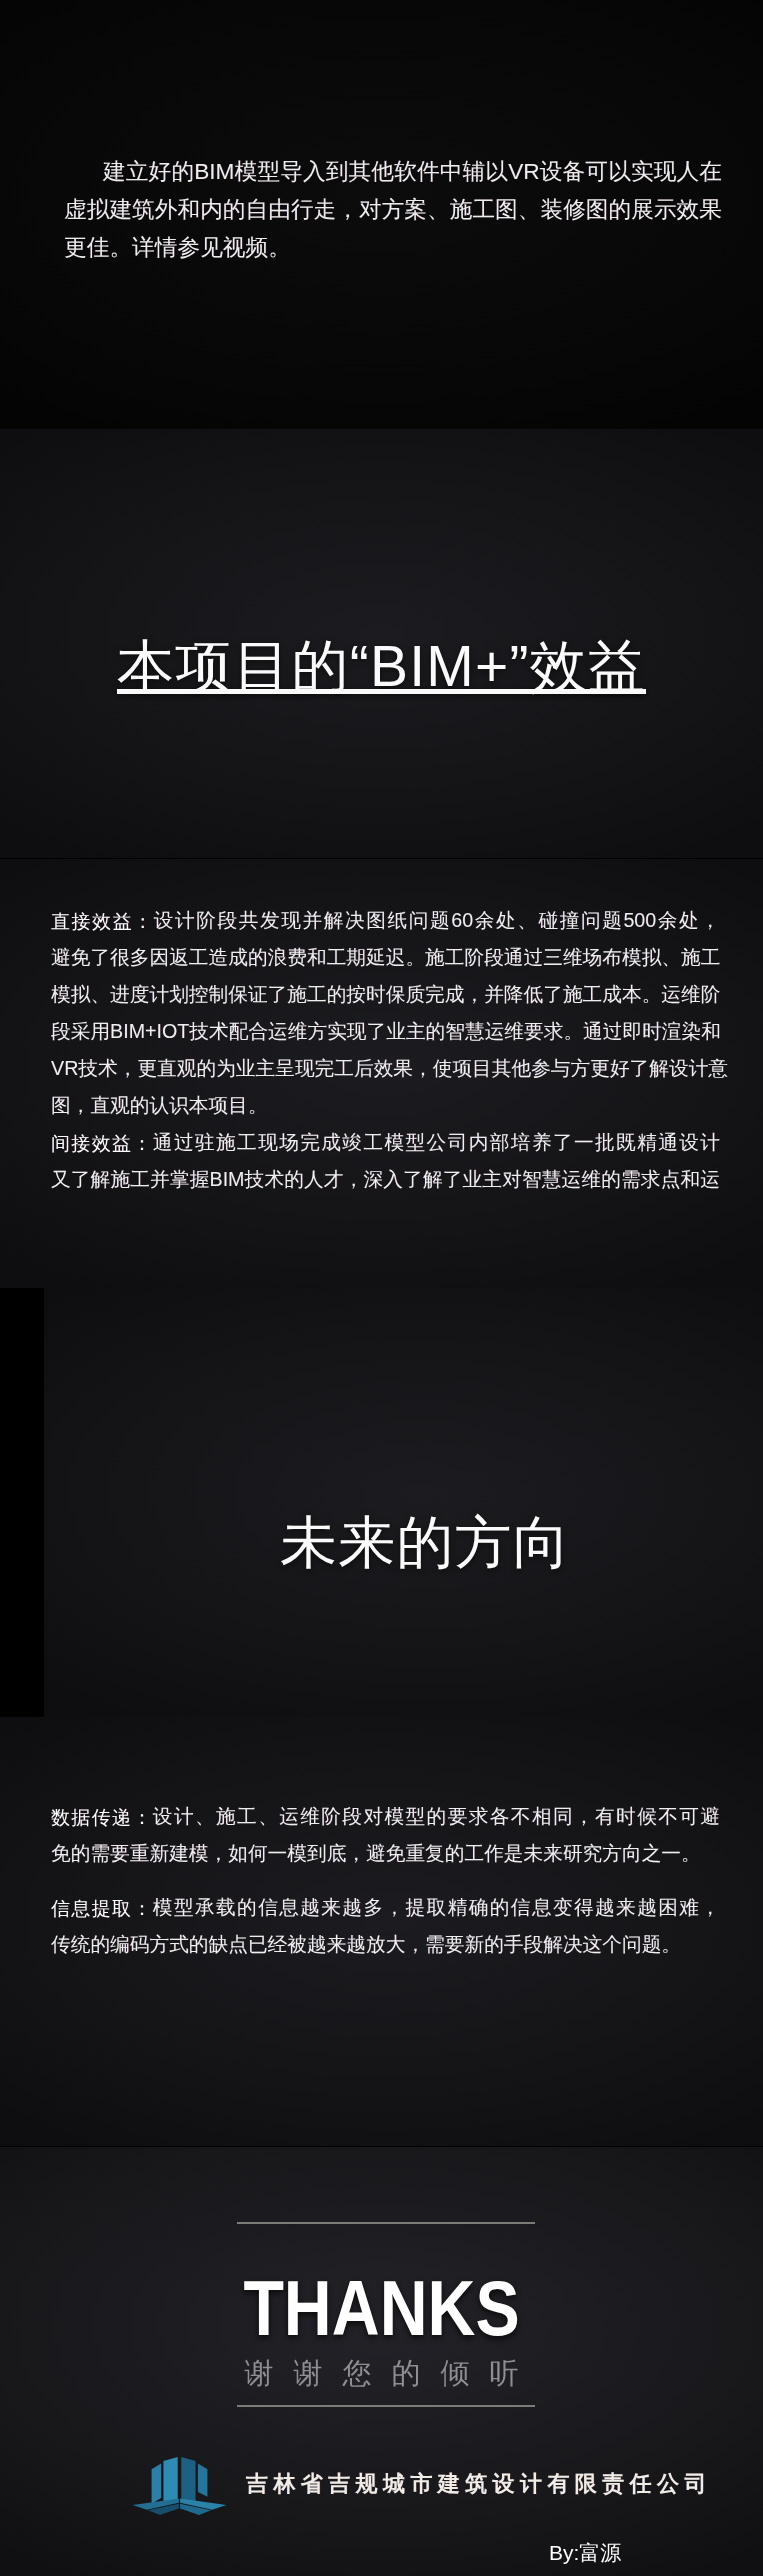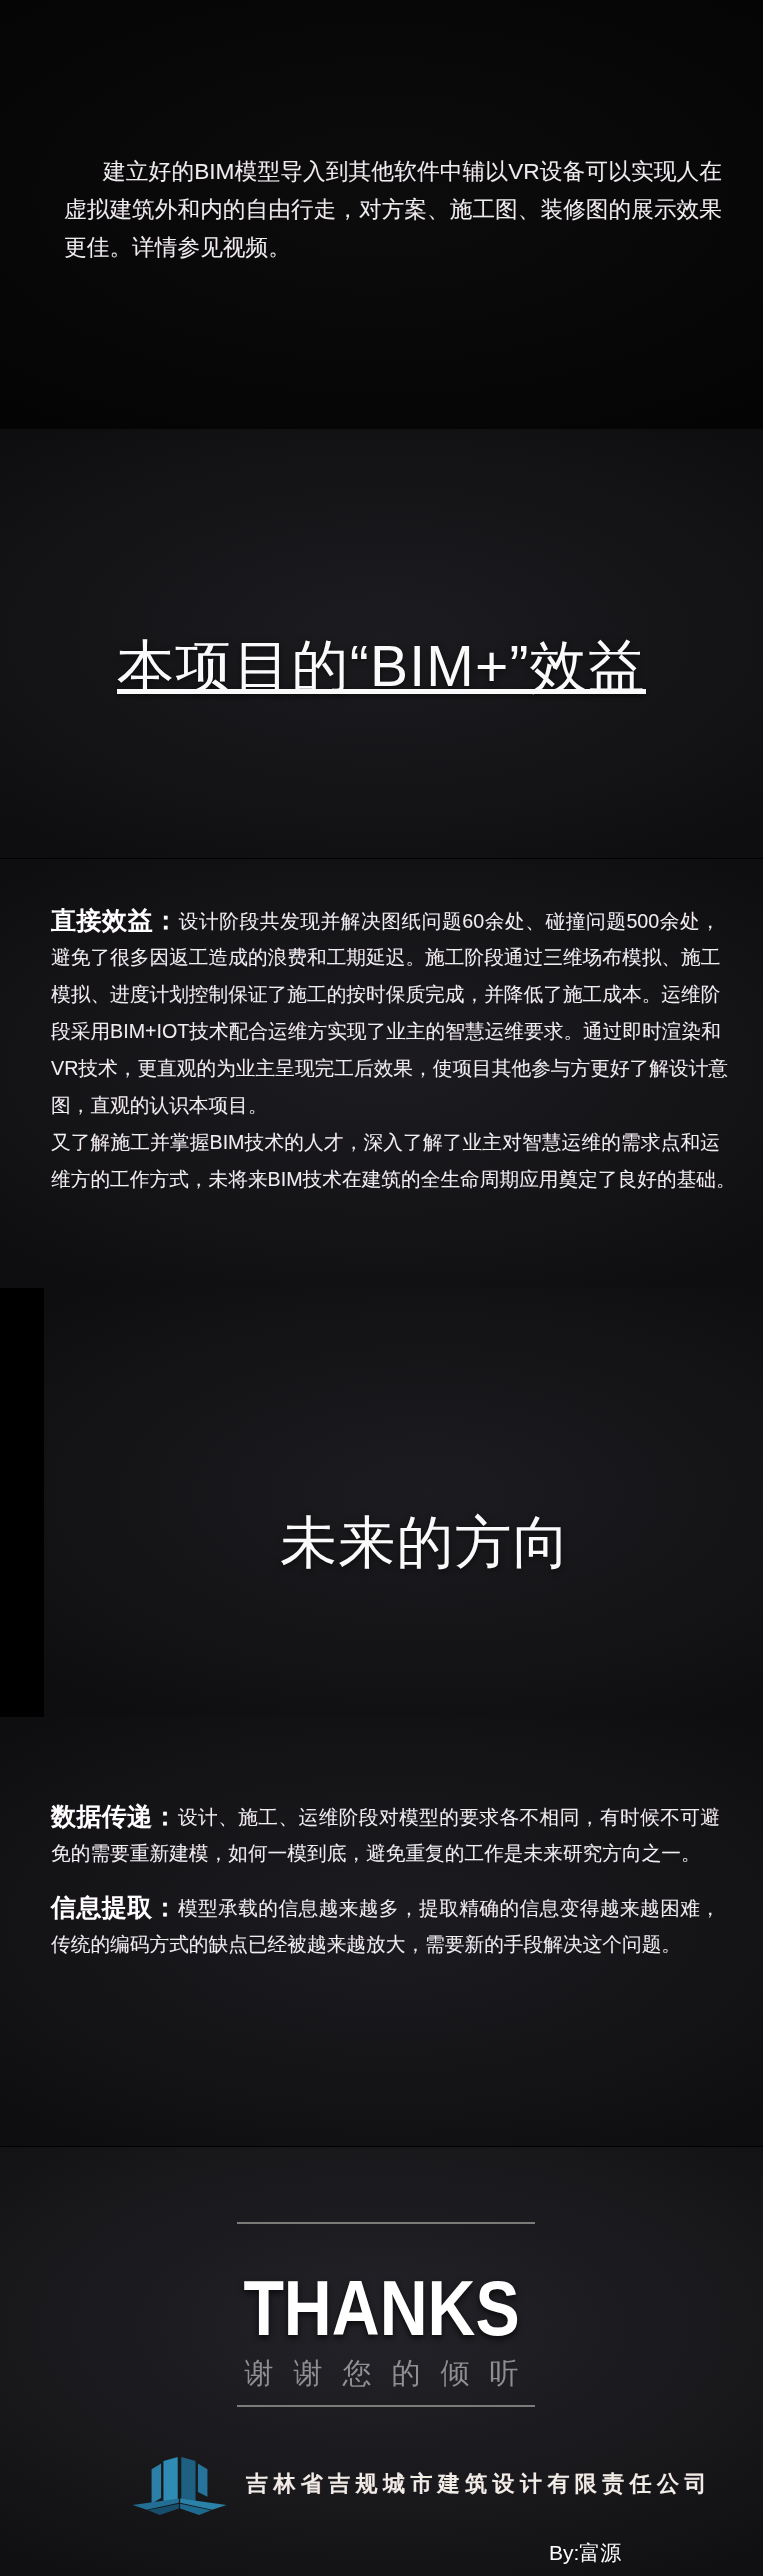--- a/index.html
+++ b/index.html
@@ -27,21 +27,21 @@
              font-size:57px;font-weight:300;letter-spacing:1.2px;
              text-shadow:0 1.8px 6px rgba(0,0,0,.55);}
   .s2 .big-title{top:200px;text-decoration:underline;}
   .s4 .big-title{top:217px;}
 
   
   .paras{position:absolute;left:51px;width:669px;color:#efefef;font-size:19.7px;font-weight:300;
          text-shadow:0.6px 0 0 rgba(255,90,90,.13),-0.6px 0 0 rgba(110,110,255,.13);}
   .bline{height:37px;line-height:37px;white-space:nowrap;}
   .bline.fill{text-align:justify;text-align-last:justify;}
-  .phead{font-size:25px;font-weight:700;color:#ffffff;vertical-align:-1.2px;}
+  .phead{font-size:19px;font-weight:400;color:#ffffff;vertical-align:-1.2px;}
   .s3 .paras{top:43px;}
   .s5 .p1{top:81px;} .s5 .p2{top:172px;} .s5 .p3{top:275px;}
 
   
   .rule{position:absolute;left:237px;width:298px;height:1.8px;background:#7b7b78;}
   .rule.top{top:75px;}
   .rule.bottom{top:258px;}
   .thanks{position:absolute;left:0;top:122px;width:763px;height:78px;line-height:78px;
           text-align:center;color:#ffffff;font-size:78px;font-weight:800;
           transform:scaleX(.85);transform-origin:50% 50%;
@@ -75,22 +75,22 @@
   </section>
 
   <section class="slide s3">
     <div class="paras">
       <div class="bline fill"><span class="phead">直接效益：</span><span>设计阶段共发现并解决图纸问题60余处、碰撞问题500余处，</span></div>
       <div class="bline fill">避免了很多因返工造成的浪费和工期延迟。施工阶段通过三维场布模拟、施工</div>
       <div class="bline fill">模拟、进度计划控制保证了施工的按时保质完成，并降低了施工成本。运维阶</div>
       <div class="bline fill">段采用BIM+IOT技术配合运维方实现了业主的智慧运维要求。通过即时渲染和</div>
       <div class="bline fill">VR技术，更直观的为业主呈现完工后效果，使项目其他参与方更好了解设计意</div>
       <div class="bline">图，直观的认识本项目。</div>
+      <div class="bline fill"><span class="phead">间接效益：</span><span>通过驻施工现场完成竣工模型公司内部培养了一批既精通设计</span></div>
       <div class="bline fill">又了解施工并掌握BIM技术的人才，深入了解了业主对智慧运维的需求点和运</div>
-      <div class="bline fill">维方的工作方式，未将来BIM技术在建筑的全生命周期应用奠定了良好的基础。</div>
     </div>
   </section>
 
   <section class="slide s4">
     <h1 class="big-title" style="margin:0;">未来的方向</h1>
   </section>
 
   <section class="slide s5">
     <div class="paras p1">
       <div class="bline fill"><span class="phead">数据传递：</span><span>设计、施工、运维阶段对模型的要求各不相同，有时候不可避</span></div>

